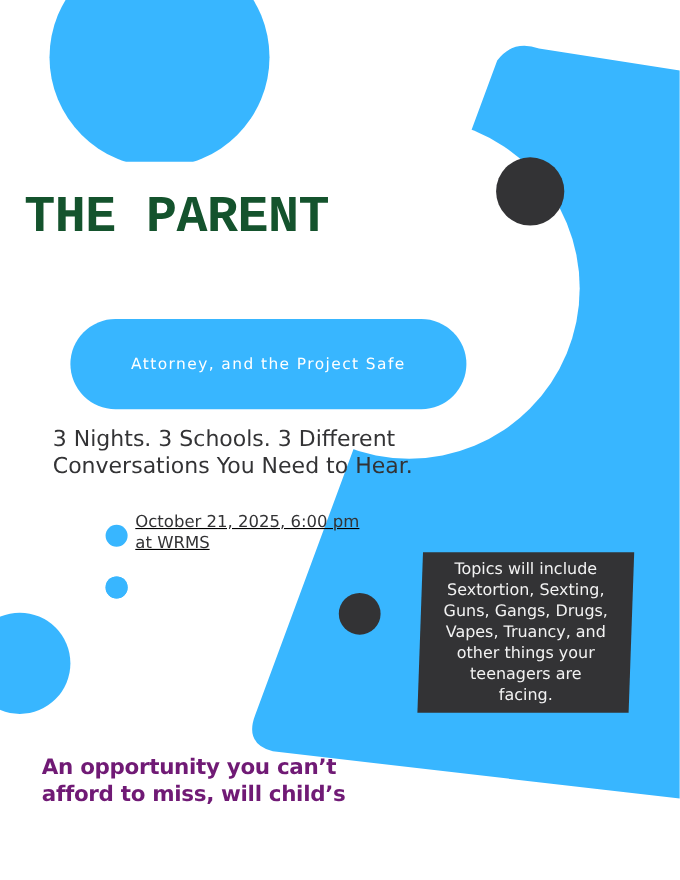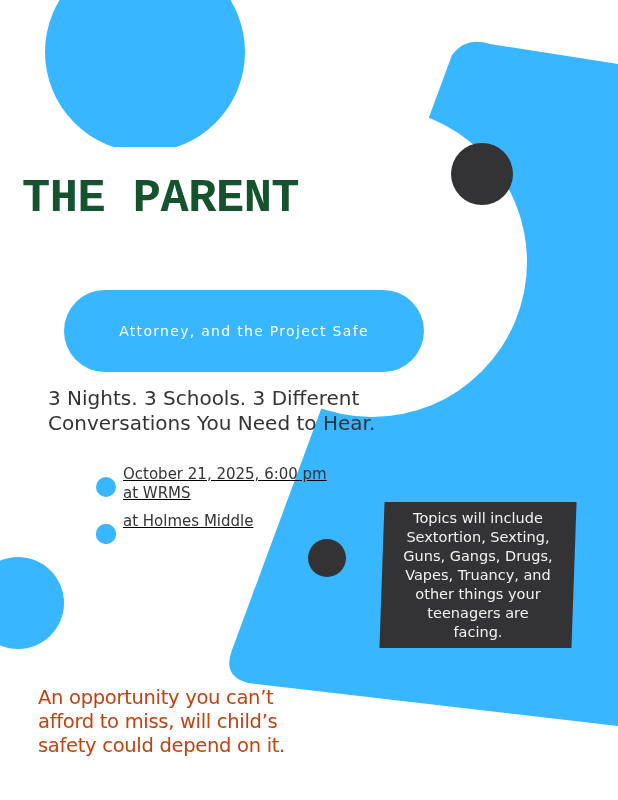--- a/index.html
+++ b/index.html
@@ -8,21 +8,21 @@
   .title { position: absolute; left: 22px; top: 168px; margin: 0; color: #14532d; font-family: Liberation Mono, monospace; font-weight: bold; font-size: 47px; line-height: 61px; letter-spacing: -0.5px; }
   .pill { position: absolute; left: 64px; top: 290px; width: 360px; height: 82px; border-radius: 41px; background: #38b6ff; color: #ffffff; display: flex; align-items: center; justify-content: center; text-align: center; font-family: "DejaVu Sans", sans-serif; font-size: 14px; line-height: 19px; letter-spacing: 1.3px; }
   .pill span { display: block; width: 330px; }
   .tagline { position: absolute; left: 46px; top: 384px; width: 380px; color: #333335; font-family: "DejaVu Sans", sans-serif; font-size: 20px; line-height: 25px; margin: 2px; }
   .events { position: absolute; left: 96px; top: 465px; list-style: none; padding: 0; margin: 0; width: 260px; text-decoration: underline; }
   .events li { position: relative; padding-left: 27px; color: #333335; font-family: "DejaVu Sans", sans-serif; font-size: 15px; line-height: 19px; margin-bottom: 9px; }
   .events li .dot { position: absolute; left: 0; top: 12px; width: 20px; height: 20px; border-radius: 50%; background: #38b6ff; }
   .events li .line { display: block; }
   .topics { position: absolute; left: 382px; top: 502px; width: 192px; height: 146px; background: #333335; color: #f2f2f2; transform: skewX(-2deg); display: flex; align-items: center; justify-content: center; }
   .topics p { margin: 0; text-align: center; font-family: "DejaVu Sans", sans-serif; font-size: 14.5px; line-height: 19px; width: 178px; transform: skewX(2deg); }
-  .closing { position: absolute; left: 38px; top: 686px; width: 300px; margin: 0; color: #c2410c; font-family: "DejaVu Sans", sans-serif; font-weight: normal; font-size: 19.5px; line-height: 24px; letter-spacing: -0.3px; }
+  .closing { position: absolute; left: 38px; top: 686px; width: 300px; margin: 0; color: #701a75; font-family: "DejaVu Sans", sans-serif; font-weight: bold; font-size: 19.5px; line-height: 24px; letter-spacing: -0.3px; }
 </style>
 </head>
 <body>
 
 <svg class="layer" width="618" height="800" viewBox="0 0 618 800" xmlns="http://www.w3.org/2000/svg">
 
   <defs>
     <clipPath id="topclip">
         <rect x="0" y="0" width="618" height="147"></rect>
       </clipPath>
@@ -59,33 +59,31 @@
   <li>
     <span class="dot"></span>
     <span class="line">October 21, 2025, 6:00 pm</span>
     <span class="line">at WRMS</span>
   </li>
   <li>
     <span class="dot"></span>
   </li>
   <li>
     <span class="dot"></span>
-    <span class="line">at Holmes Middle</span>
   </li>
 </ul>
 
 <div class="topics">
   <p>
     <span style="display:block">Topics will include</span>
     <span style="display:block">Sextortion, Sexting,</span>
     <span style="display:block">Guns, Gangs, Drugs,</span>
     <span style="display:block">Vapes, Truancy, and</span>
     <span style="display:block">other things your</span>
     <span style="display:block">teenagers are</span>
     <span style="display:block">facing.</span>
   </p>
 </div>
 
 <p class="closing">
   <span style="display:block">An opportunity you can’t</span>
   <span style="display:block">afford to miss, will child’s</span>
-  <span style="display:block">safety could depend on it.</span>
 </p>
 
 </body></html>

